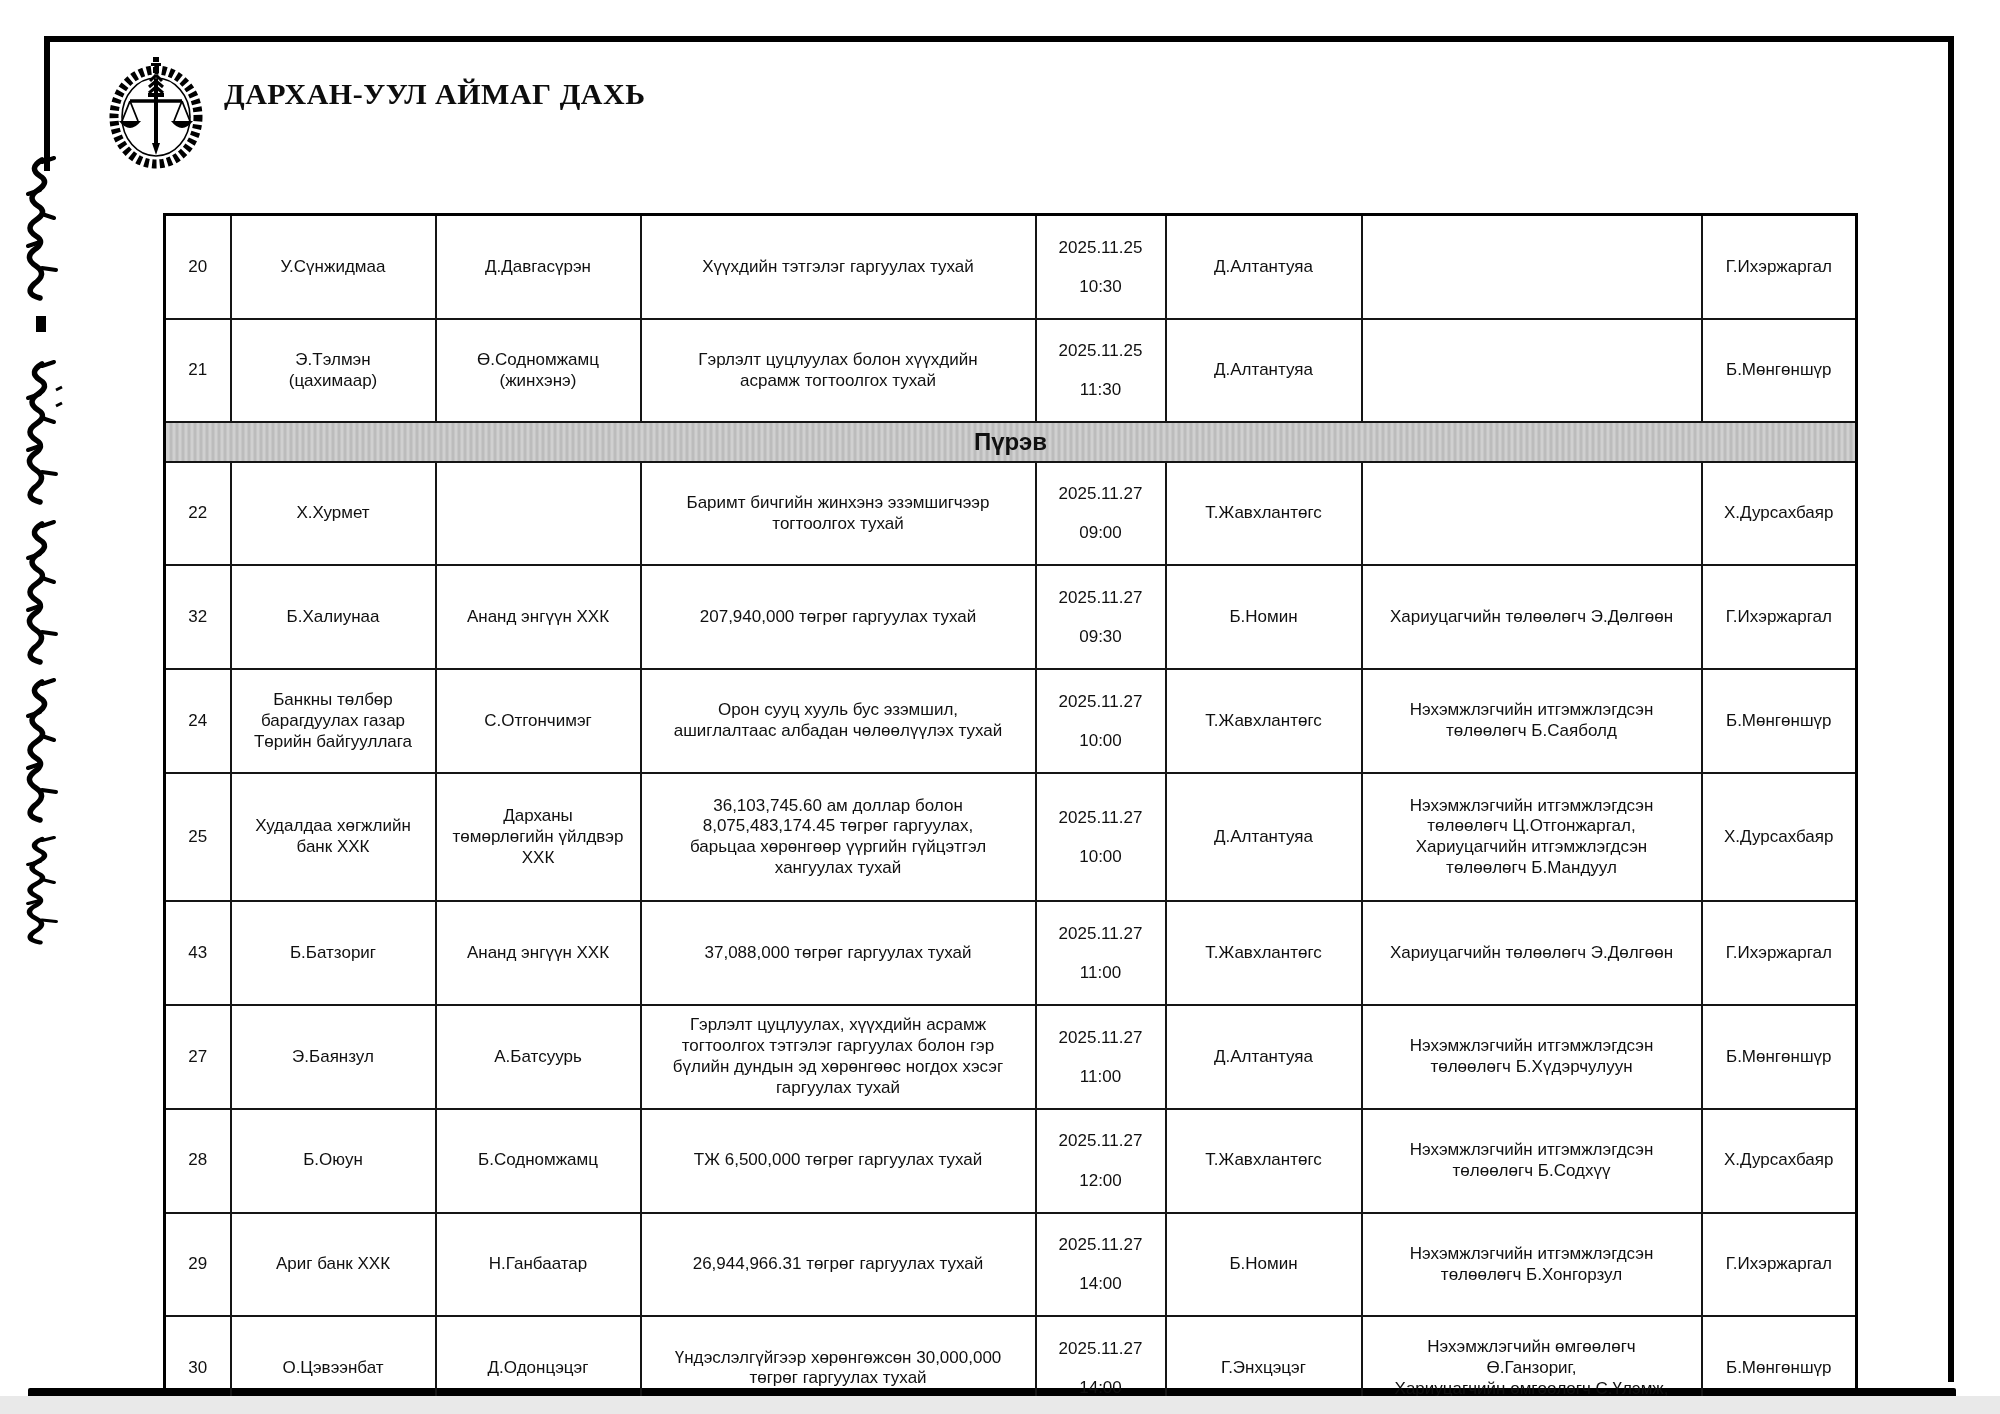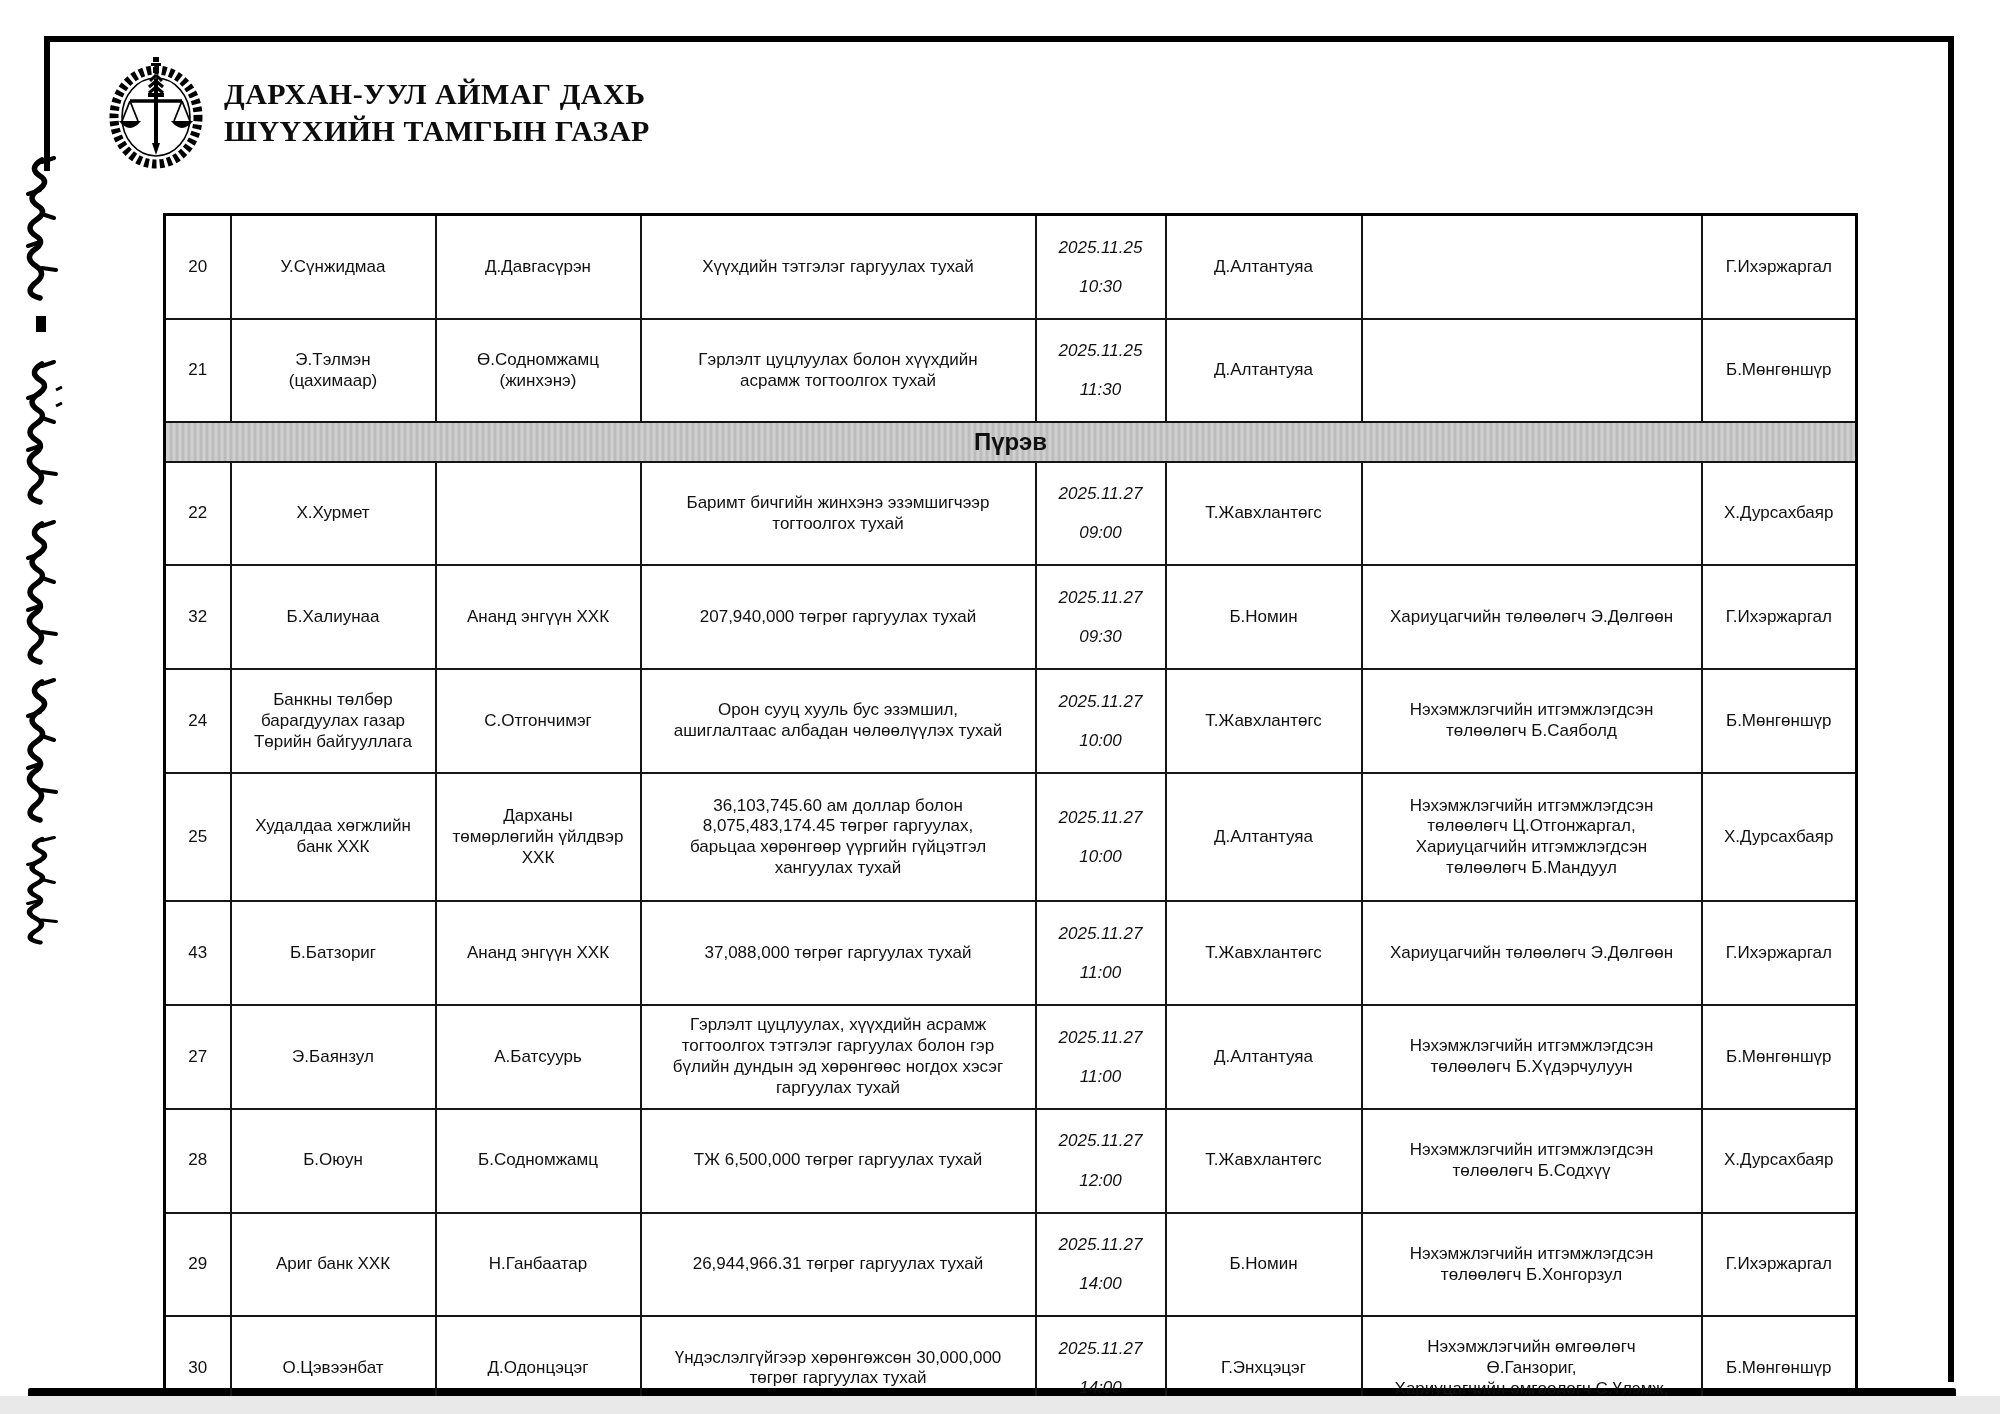--- a/index.html
+++ b/index.html
@@ -31,21 +31,21 @@
     position:absolute; left:163px; top:213px; width:1692px;
     border-collapse:collapse; table-layout:fixed;
     font-size:17px; line-height:1.22; color:#101010;
   }
   #schedule td {
     border:2px solid #151515;
     text-align:center; vertical-align:middle;
     padding:4px 7px; white-space:pre-line; overflow:hidden;
   }
   #schedule { border:3px solid #000; }
-  #schedule td[data-name="datetime-cell"] { line-height:1.15; padding:2px 4px;font-style:italic; }
+  #schedule td[data-name="datetime-cell"] { line-height:1.15; padding:2px 4px; }
   tr.section-row td {
     background:#c6c6c6;
     background-image:repeating-linear-gradient(90deg, rgba(255,255,255,.18) 0 3px, rgba(0,0,0,.05) 3px 6px);
     font-weight:bold; font-size:24px; padding:2px;
   }
 </style>
 </head>
 <body>
 
 <div id="page" data-name="scanned-court-schedule-page">
@@ -73,21 +73,20 @@
 
     <path d="M26 46 L18 66 M26 46 L34 66" stroke="#000" stroke-width="1.8"></path>
     <path d="M15 66 Q26 80 37 66 Z" fill="#000"></path>
 
     <path d="M78 46 L70 66 M78 46 L86 66" stroke="#000" stroke-width="1.8"></path>
     <path d="M67 66 Q78 80 89 66 Z" fill="#000"></path>
   </svg>
 
   <div id="org-title" data-name="organization-title">
     <div data-name="organization-title-line1">ДАРХАН-УУЛ АЙМАГ ДАХЬ</div>
-    <div data-name="organization-title-line2">ШҮҮХИЙН ТАМГЫН ГАЗАР</div>
   </div>
 
   <svg id="vertical-script" data-name="mongolian-vertical-script" viewBox="0 0 60 840">
     <defs>
       <g id="ms-word" stroke="#000" fill="none" stroke-linecap="round">
         <path d="M30 4 q-14 8 -2 16 q10 6 -2 14 q-12 8 0 16 q10 6 -2 14 q-12 8 0 16 q10 6 -2 14 q-10 8 2 16 q12 8 -2 18 q-10 10 6 14" stroke-width="5.5"></path>
         <path d="M30 6 l12 -4 M28 34 l-12 4 M30 58 l12 4 M28 86 l-12 4 M30 112 l14 2" stroke-width="4"></path>
       </g>
     </defs>
     <use href="#ms-word" x="0" y="8"></use>

